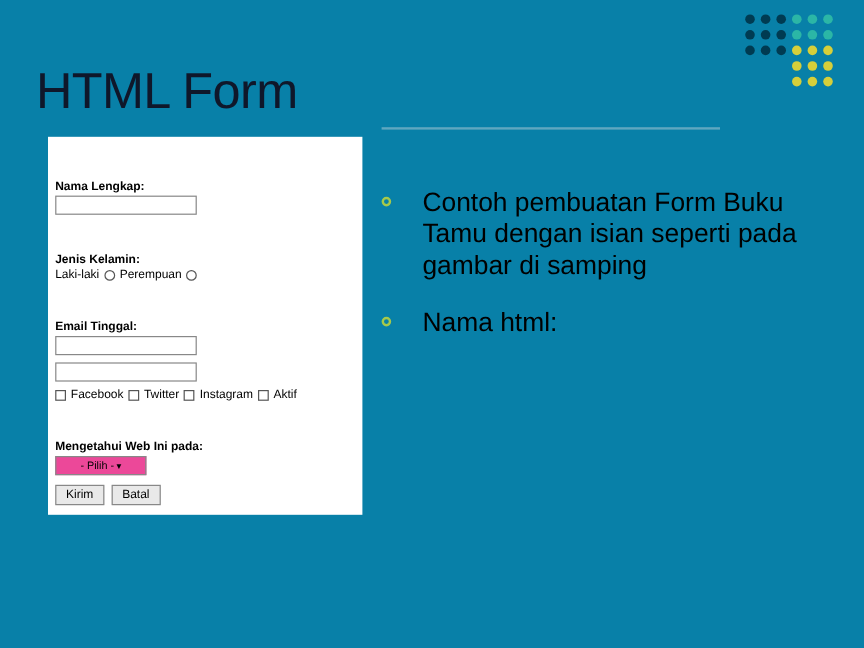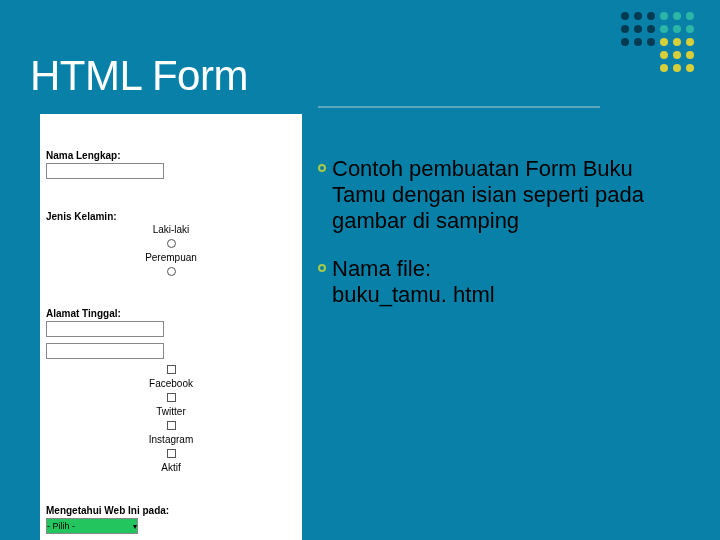--- a/index.html
+++ b/index.html
@@ -21,21 +21,21 @@
     gap: 3px;
   }
   .dot { width: 8px; height: 8px; border-radius: 50%; }
   .d-dark  { background: #003b52; }
   .d-teal  { background: #2bb6a6; }
   .d-yel   { background: #d6cf3a; }
   .slide-title {
     position: absolute;
     top: 52px;
     left: 30px;
-    color: #ffffff;
+    color: #0f172a;
     font-size: 42px;
     font-weight: 400;
     letter-spacing: -0.5px;
   }
   .title-underline {
     position: absolute;
     top: 106px;
     left: 318px;
     width: 282px;
     height: 2px;
@@ -60,50 +60,50 @@
   .fgroup { margin-bottom: 6px; }
   .flabel { font-weight: bold; margin-bottom: 2px; display: block; margin-top: 32px; }
   .tinput {
     width: 118px;
     height: 16px;
     border: 1px solid #888;
     background: #fff;
     font-size: 10px;
     padding: 0 2px;
   }
-  .radio-row, .check-row { display: flex; flex-wrap: wrap; gap: 4px; align-items: center; flex-direction: column; }
+  .radio-row, .check-row { display: flex; flex-wrap: wrap; gap: 4px; align-items: center; }
   .rcirc {
     width: 9px; height: 9px; border: 1px solid #555; border-radius: 50%; display: inline-block;
   }
   .cbox {
     width: 9px; height: 9px; border: 1px solid #555; display: inline-block;
   }
   .select {
-    width: 92px; height: 16px; border: 1px solid #888;
-    background: #22c55e; font-size: 9px; padding: 1px 0;
+    width: 76px; height: 16px; border: 1px solid #888;
+    background: #ec4899; font-size: 9px; padding: 1px 20px;
     display: flex; justify-content: space-between; align-items: center;
   }
   .select .chev { font-size: 8px; }
   .tarea {
     width: 246px; height: 42px; border: 1px solid #888; background: #fff;
   }
   .btn {
     border: 1px solid #888; background: #e9e9e9;
     font-size: 10px; padding: 2px 8px; cursor: pointer;
   }
   .btnrow { display: flex; gap: 6px; margin-top: 8px; }
 
   .bullet-block {
     position: absolute;
     left: 318px;
     top: 156px;
     width: 348px;
     color: #000;
   }
-  .b-item { display: flex; align-items: flex-start; gap: 6px; margin-bottom: 22px; }
+  .b-item { display: flex; align-items: flex-start; gap: 26px; margin-bottom: 22px; }
   .b-dot {
     width: 8px; height: 8px; border-radius: 50%;
     border: 2px solid #a6c94a; margin-top: 8px; flex-shrink: 0;
   }
   .b-text {
     font-size: 22px; line-height: 26px; color: #000;
   }
 </style>
 </head>
 <body>
@@ -155,21 +155,21 @@
     <span class="flabel">Jenis Kelamin:</span>
     <div class="radio-row">
       <span>Laki-laki</span>
       <span class="rcirc"></span>
       <span>Perempuan</span>
       <span class="rcirc"></span>
     </div>
   </div>
 
   <div class="fgroup">
-    <span class="flabel">Alamat Tinggal:</span>
+    <span class="flabel">Email Tinggal:</span>
     <input class="tinput" style="">
   </div>
 
   <div class="fgroup">
     <input class="tinput" style="">
   </div>
 
   <div class="fgroup">
     <div class="check-row">
       <span class="cbox"></span>
@@ -199,17 +199,16 @@
 </div>
 
 <div class="bullet-block">
   <div class="b-item">
     <span class="b-dot"></span>
     <div class="b-text">Contoh pembuatan Form Buku Tamu dengan isian seperti pada gambar di samping</div>
   </div>
   <div class="b-item">
     <span class="b-dot"></span>
     <div class="b-text">
-      <span>Nama file:</span><br>
-      <span>buku_tamu. html</span>
+      <span>Nama html:</span><br>
     </div>
   </div>
 </div>
 
 </body></html>

